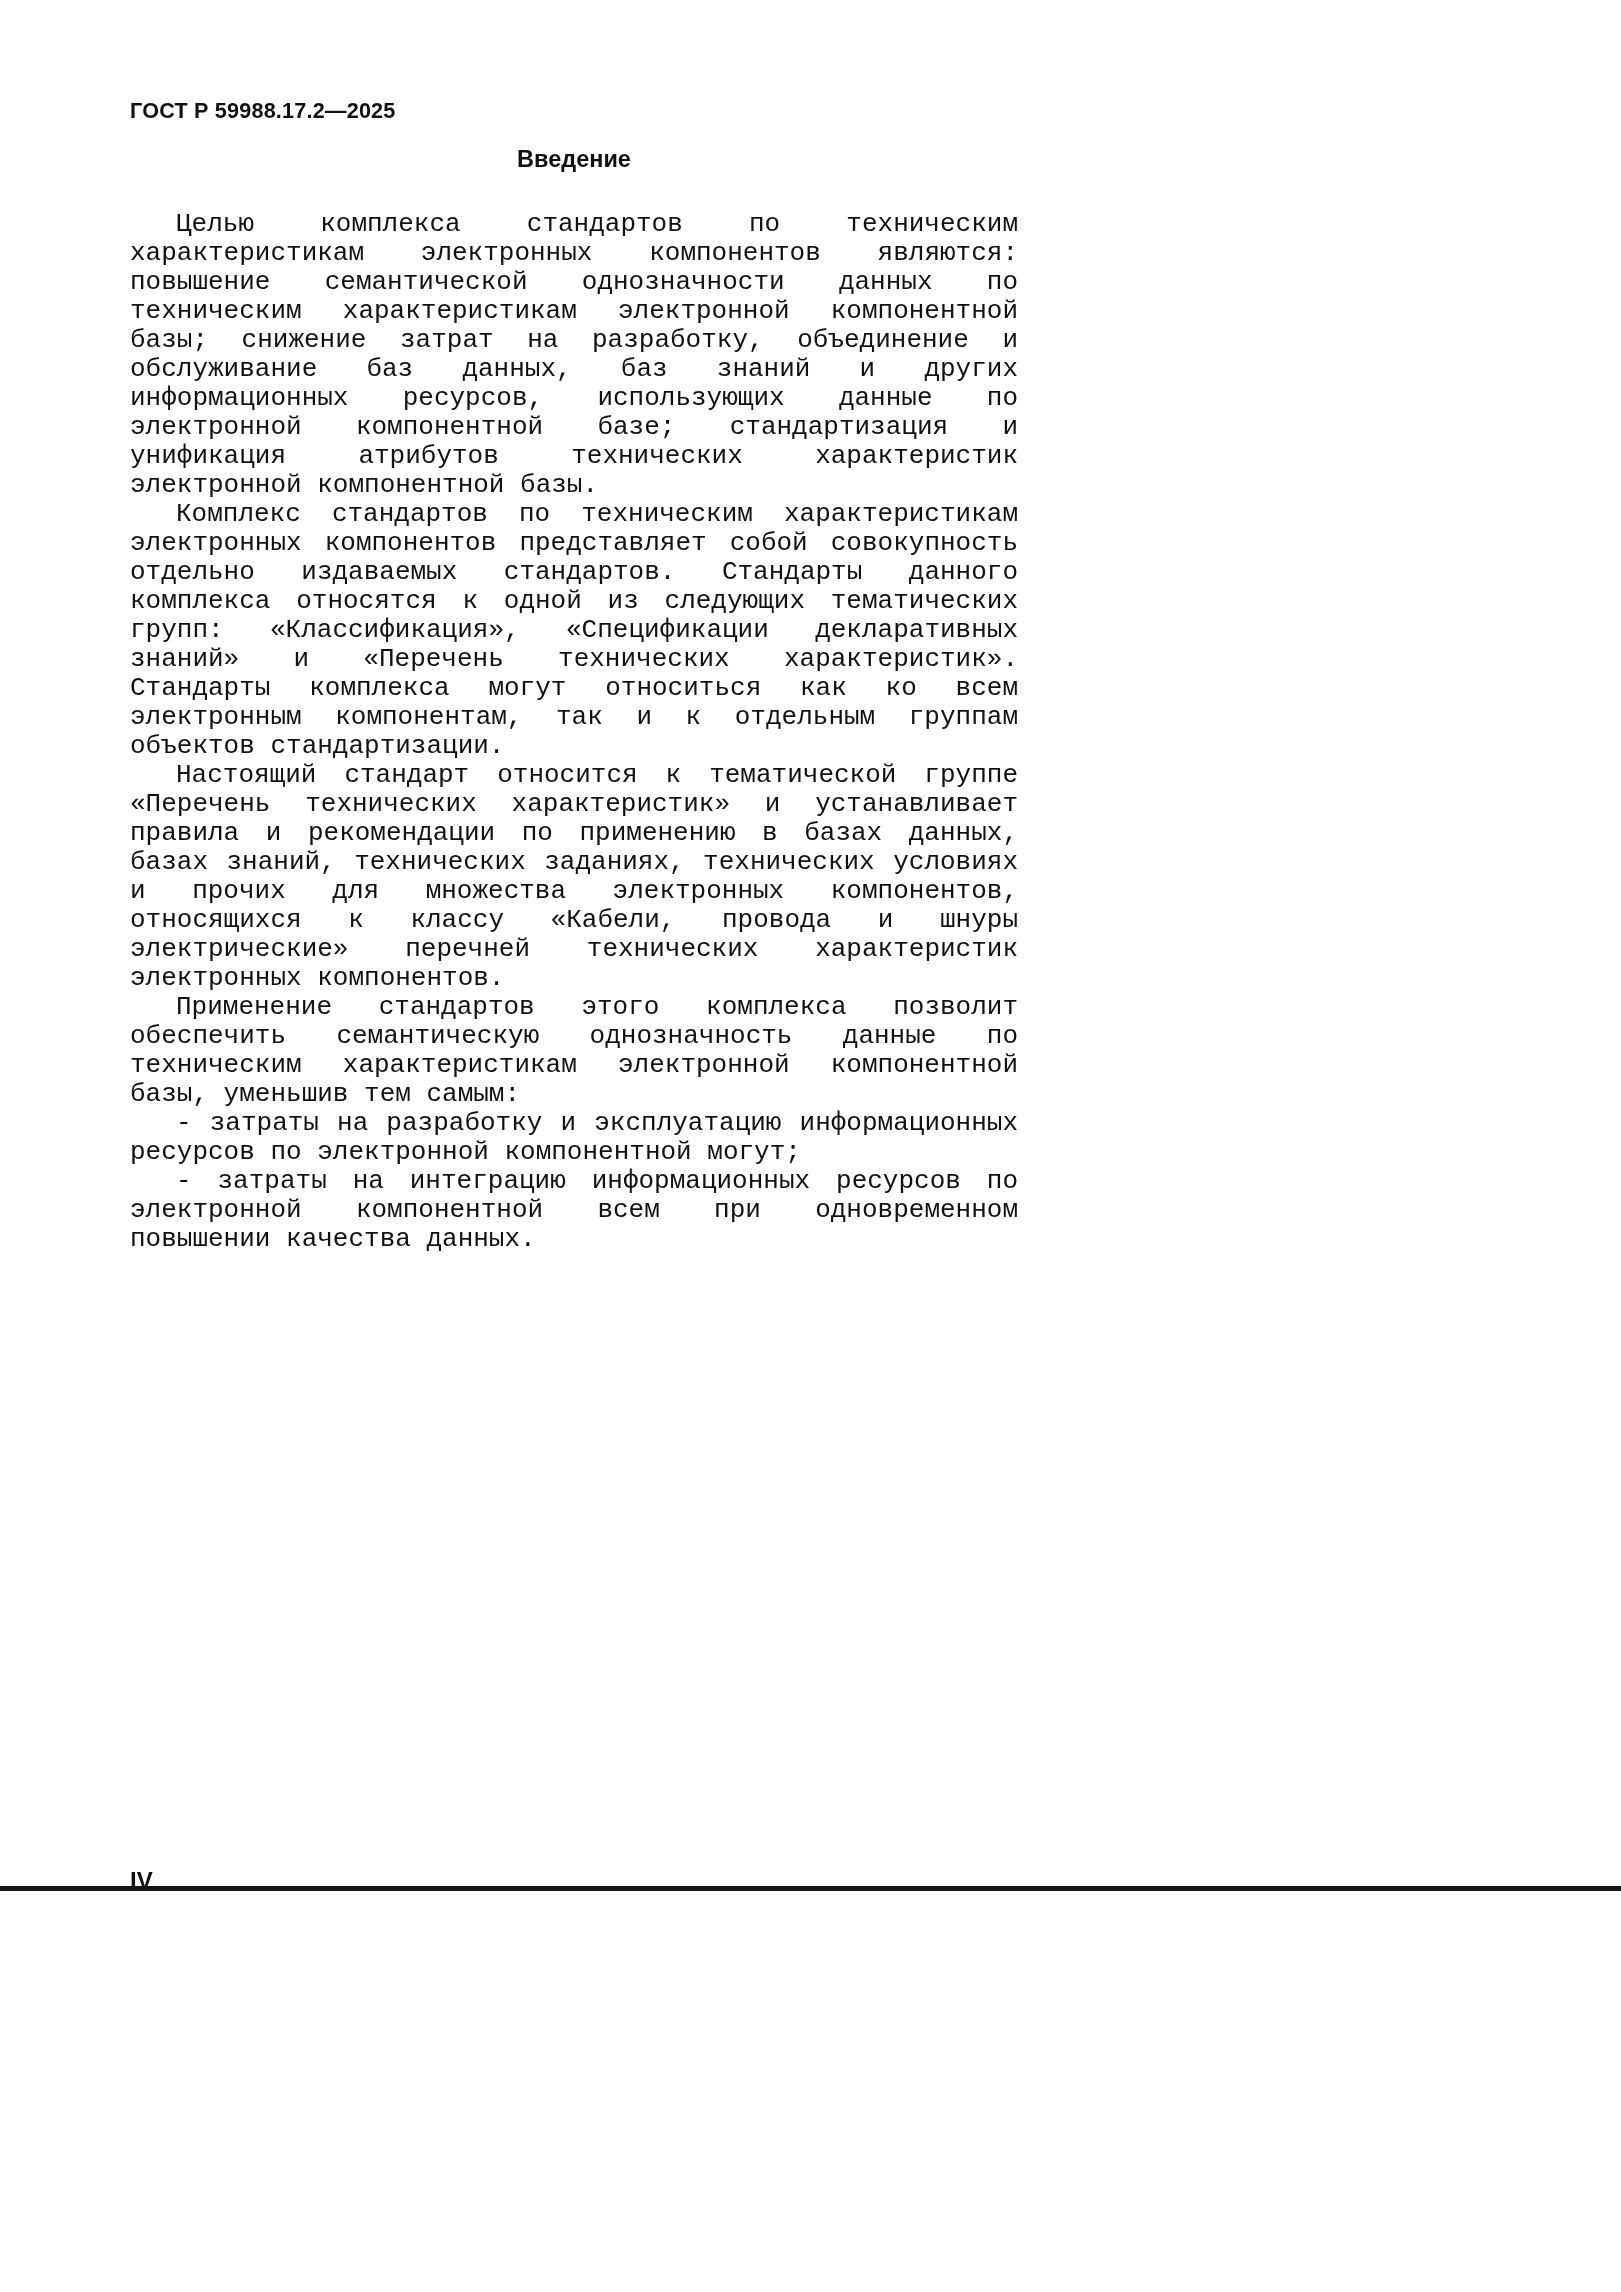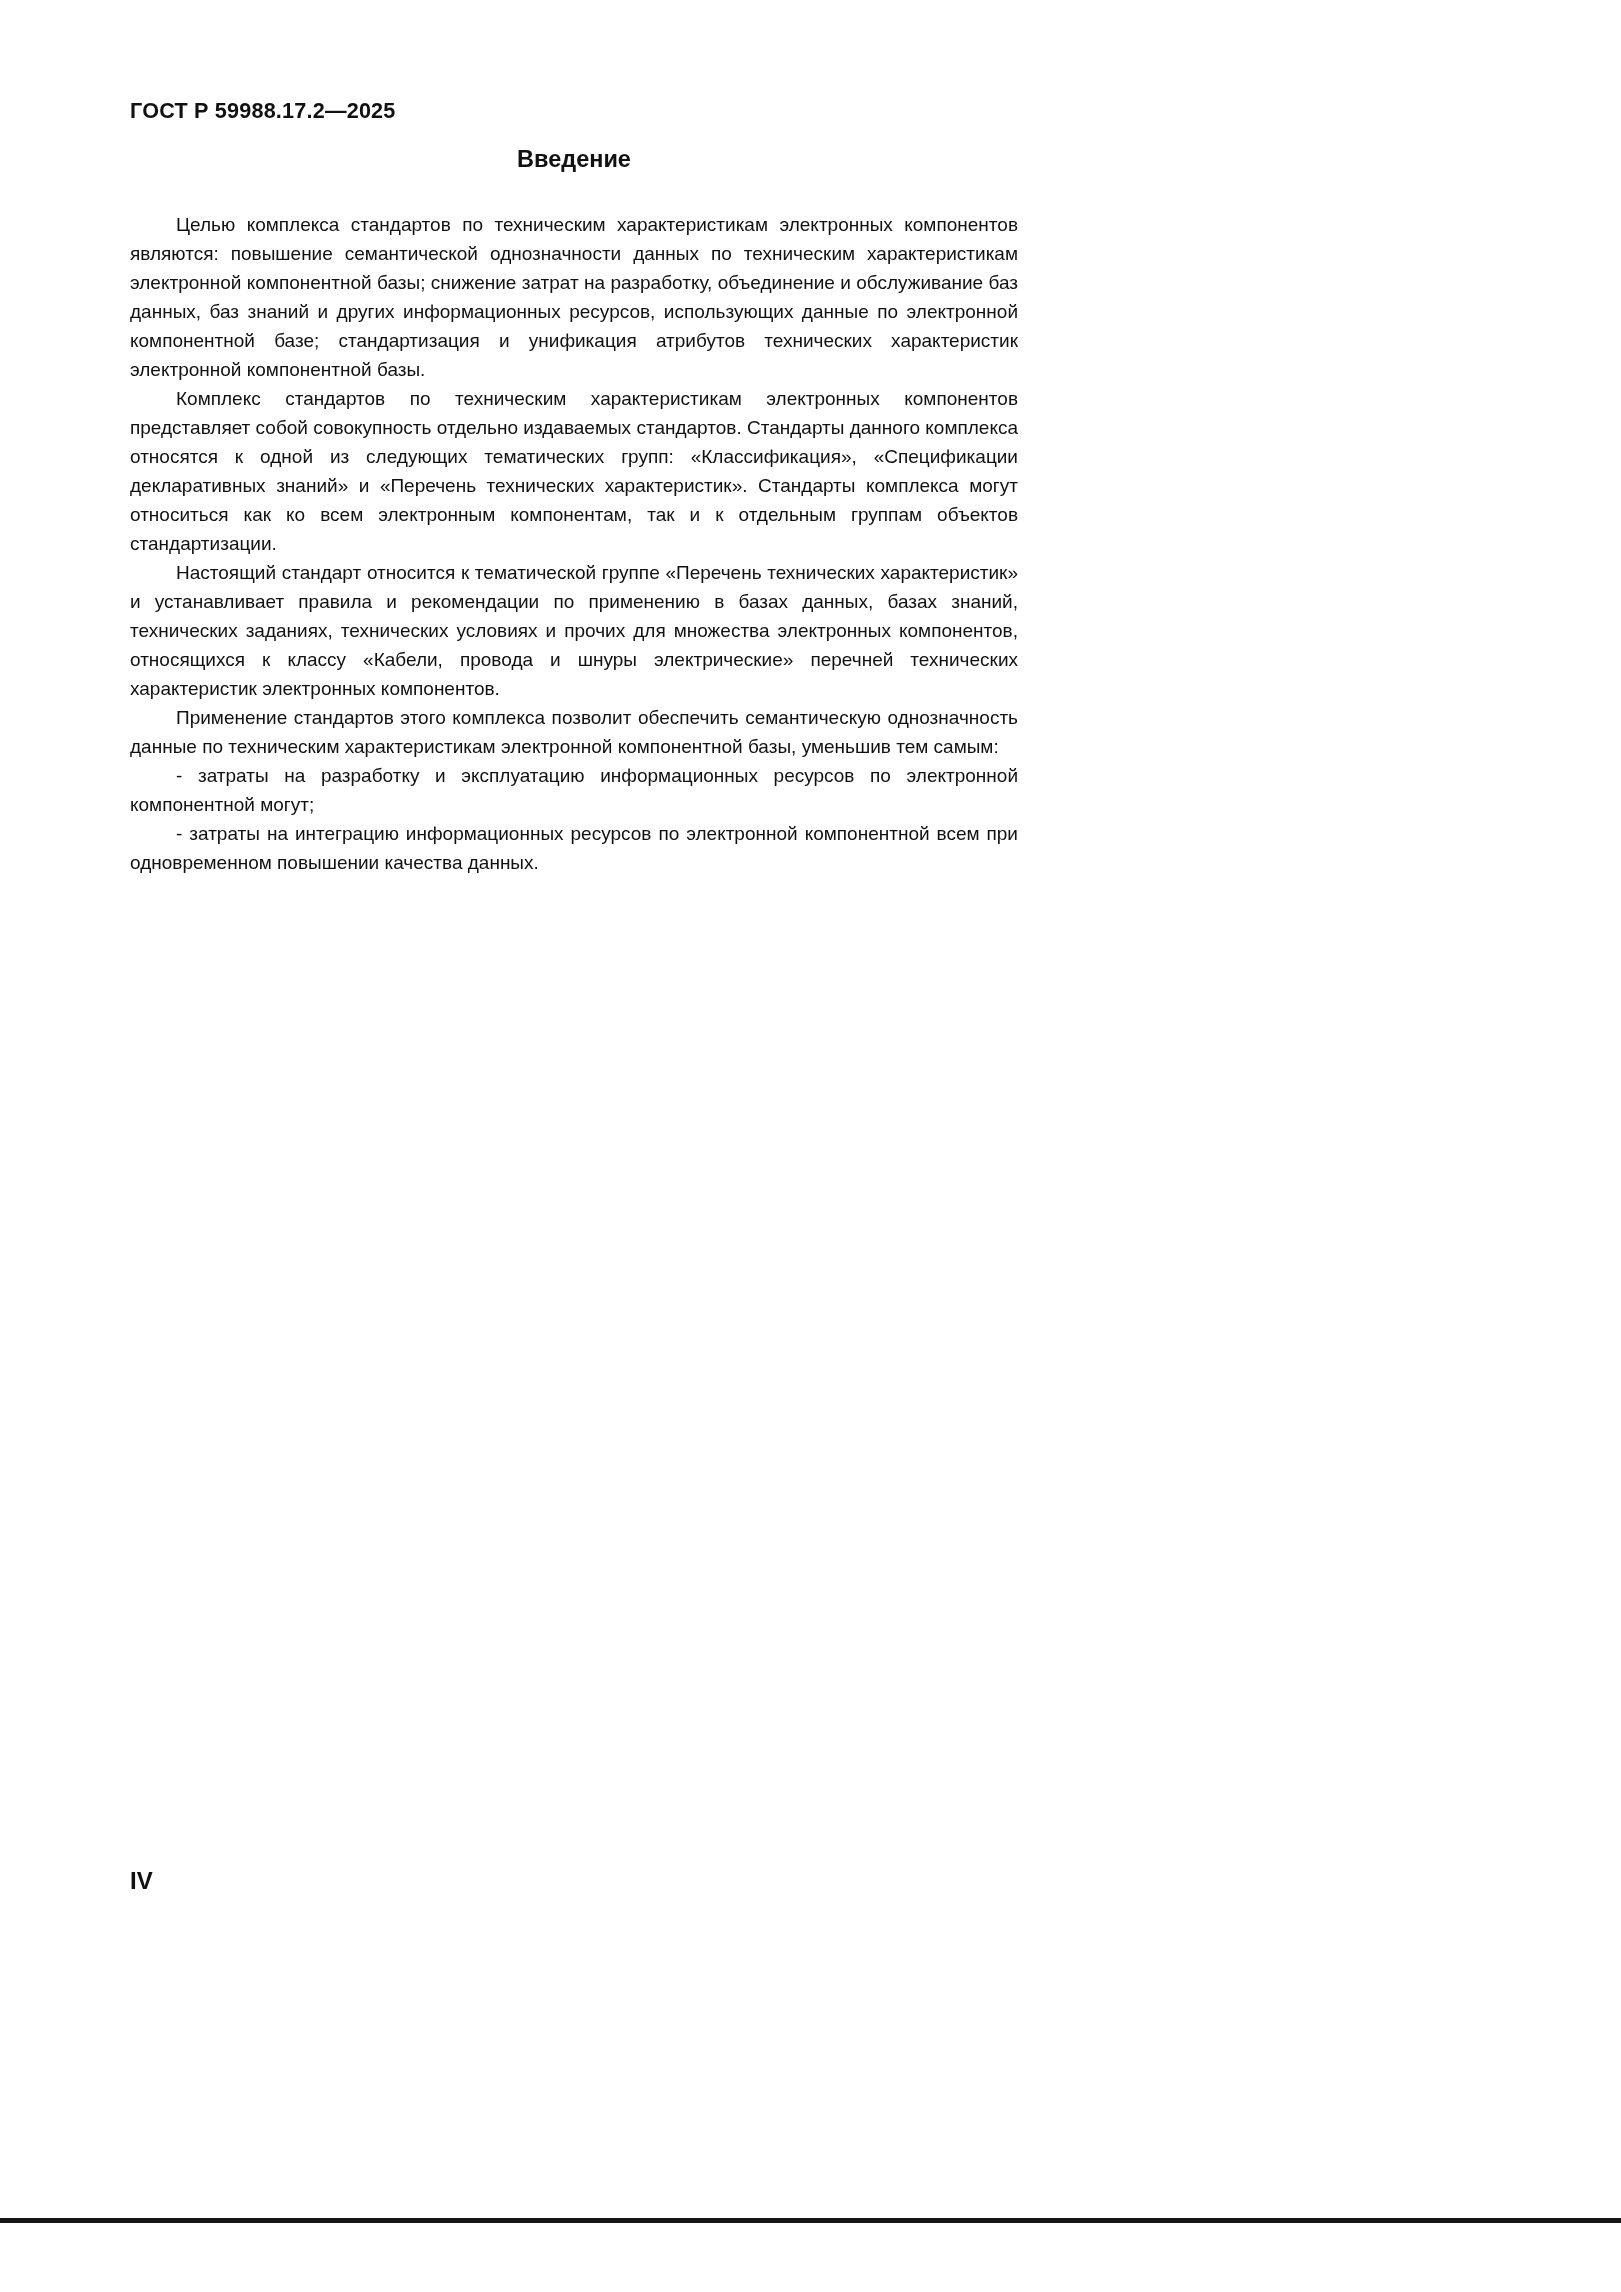--- a/index.html
+++ b/index.html
@@ -4,21 +4,21 @@
   <title>ГОСТ Р 59988.17.2—2025 — Введение</title>
   <style>
     html, body {
       margin: 0;
       padding: 0;
       background: #ffffff;
     }
     .page {
       position: relative;
       width: 1621px;
-      height: 2223px;
+      height: 1891px;
       background: #ffffff;
       font-family: "Liberation Sans", "DejaVu Sans", sans-serif;
       color: #111111;
       overflow: hidden;
     }
     .content {
       position: absolute;
       left: 130px;
       top: 98px;
       width: 888px;
@@ -31,26 +31,27 @@
       text-align: left;
     }
     .doc-title {
       font-size: 23.5px;
       font-weight: bold;
       text-align: center;
       margin: 0 0 37px 0;
       padding: 0;
     }
     .body-text p {
-      font-size: 19px;
+      font-size: 26px;
       line-height: 29px;
       text-align: justify;
       text-indent: 46px;
       margin: 0;
       padding: 0;
+      font-family: Liberation Mono, monospace;
     }
     .doc-footer {
       position: absolute;
       left: 130px;
       top: 1867px;
       font-size: 24px;
       font-weight: bold;
     }
     .scan-edge {
       position: absolute;

